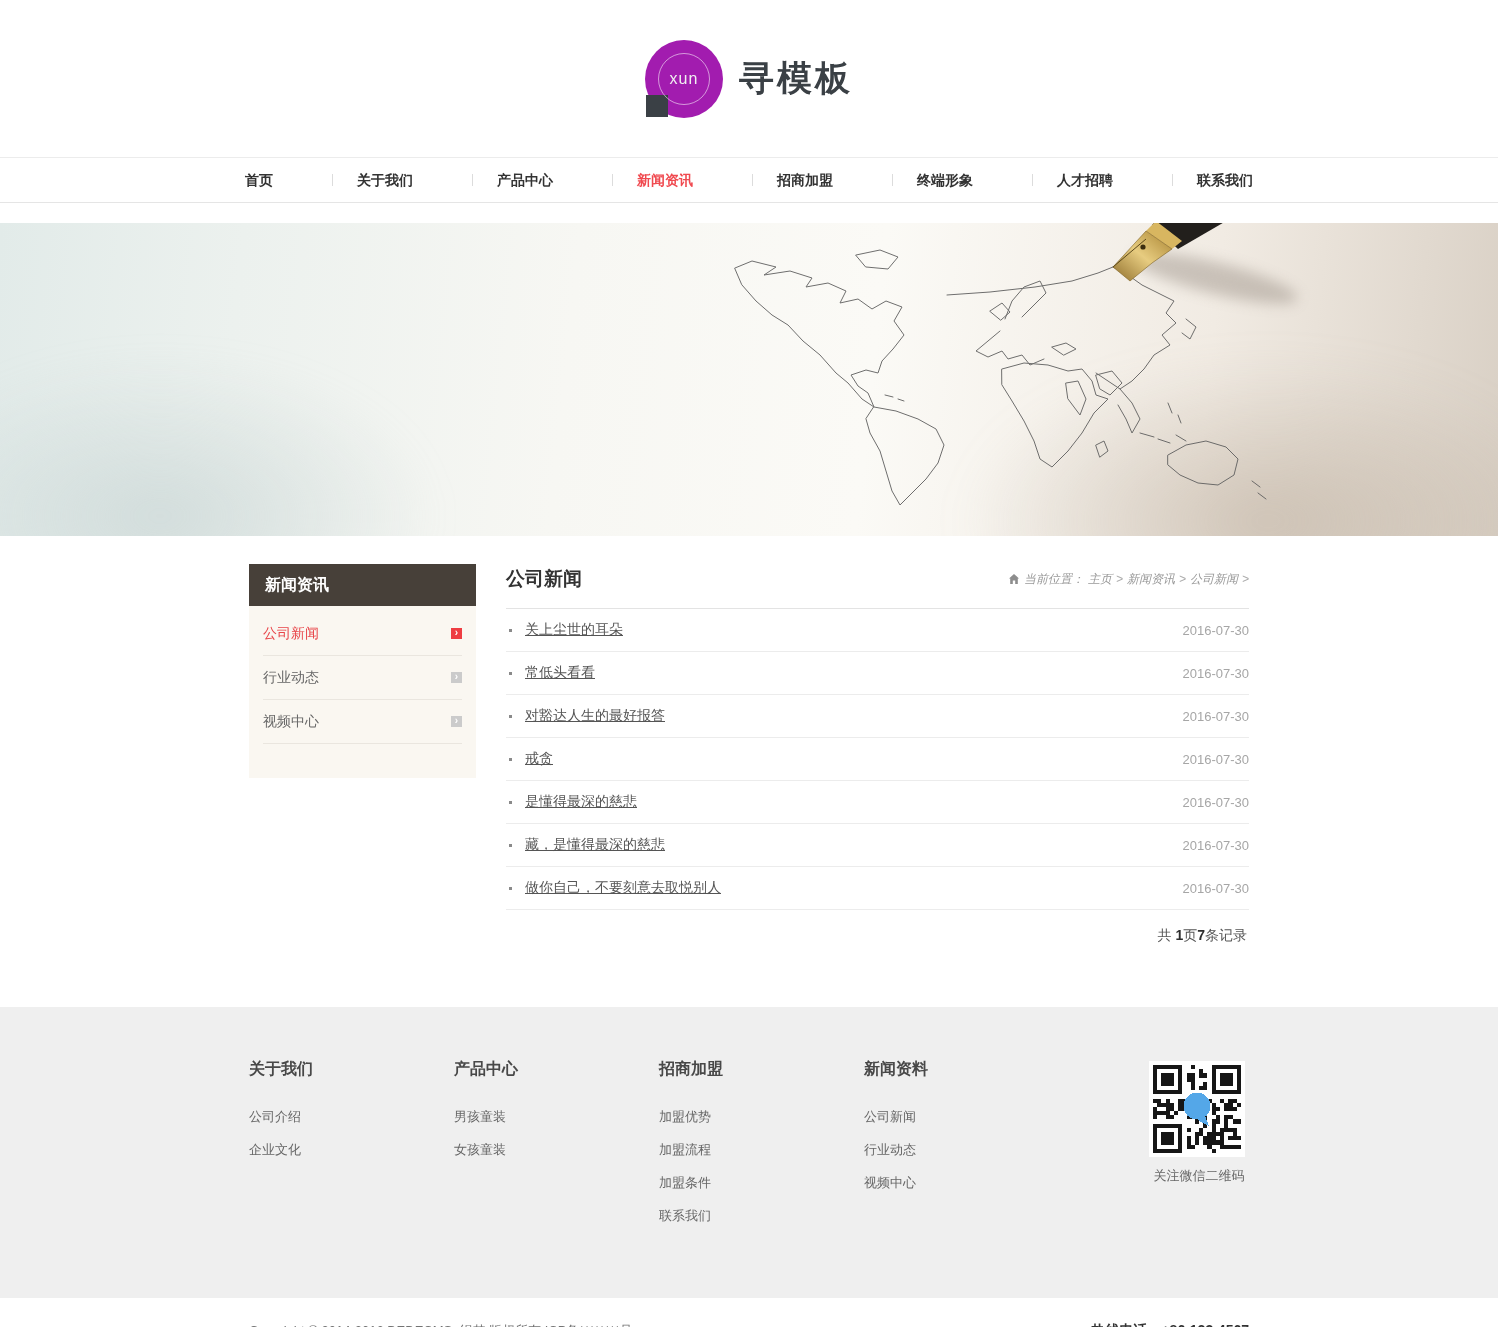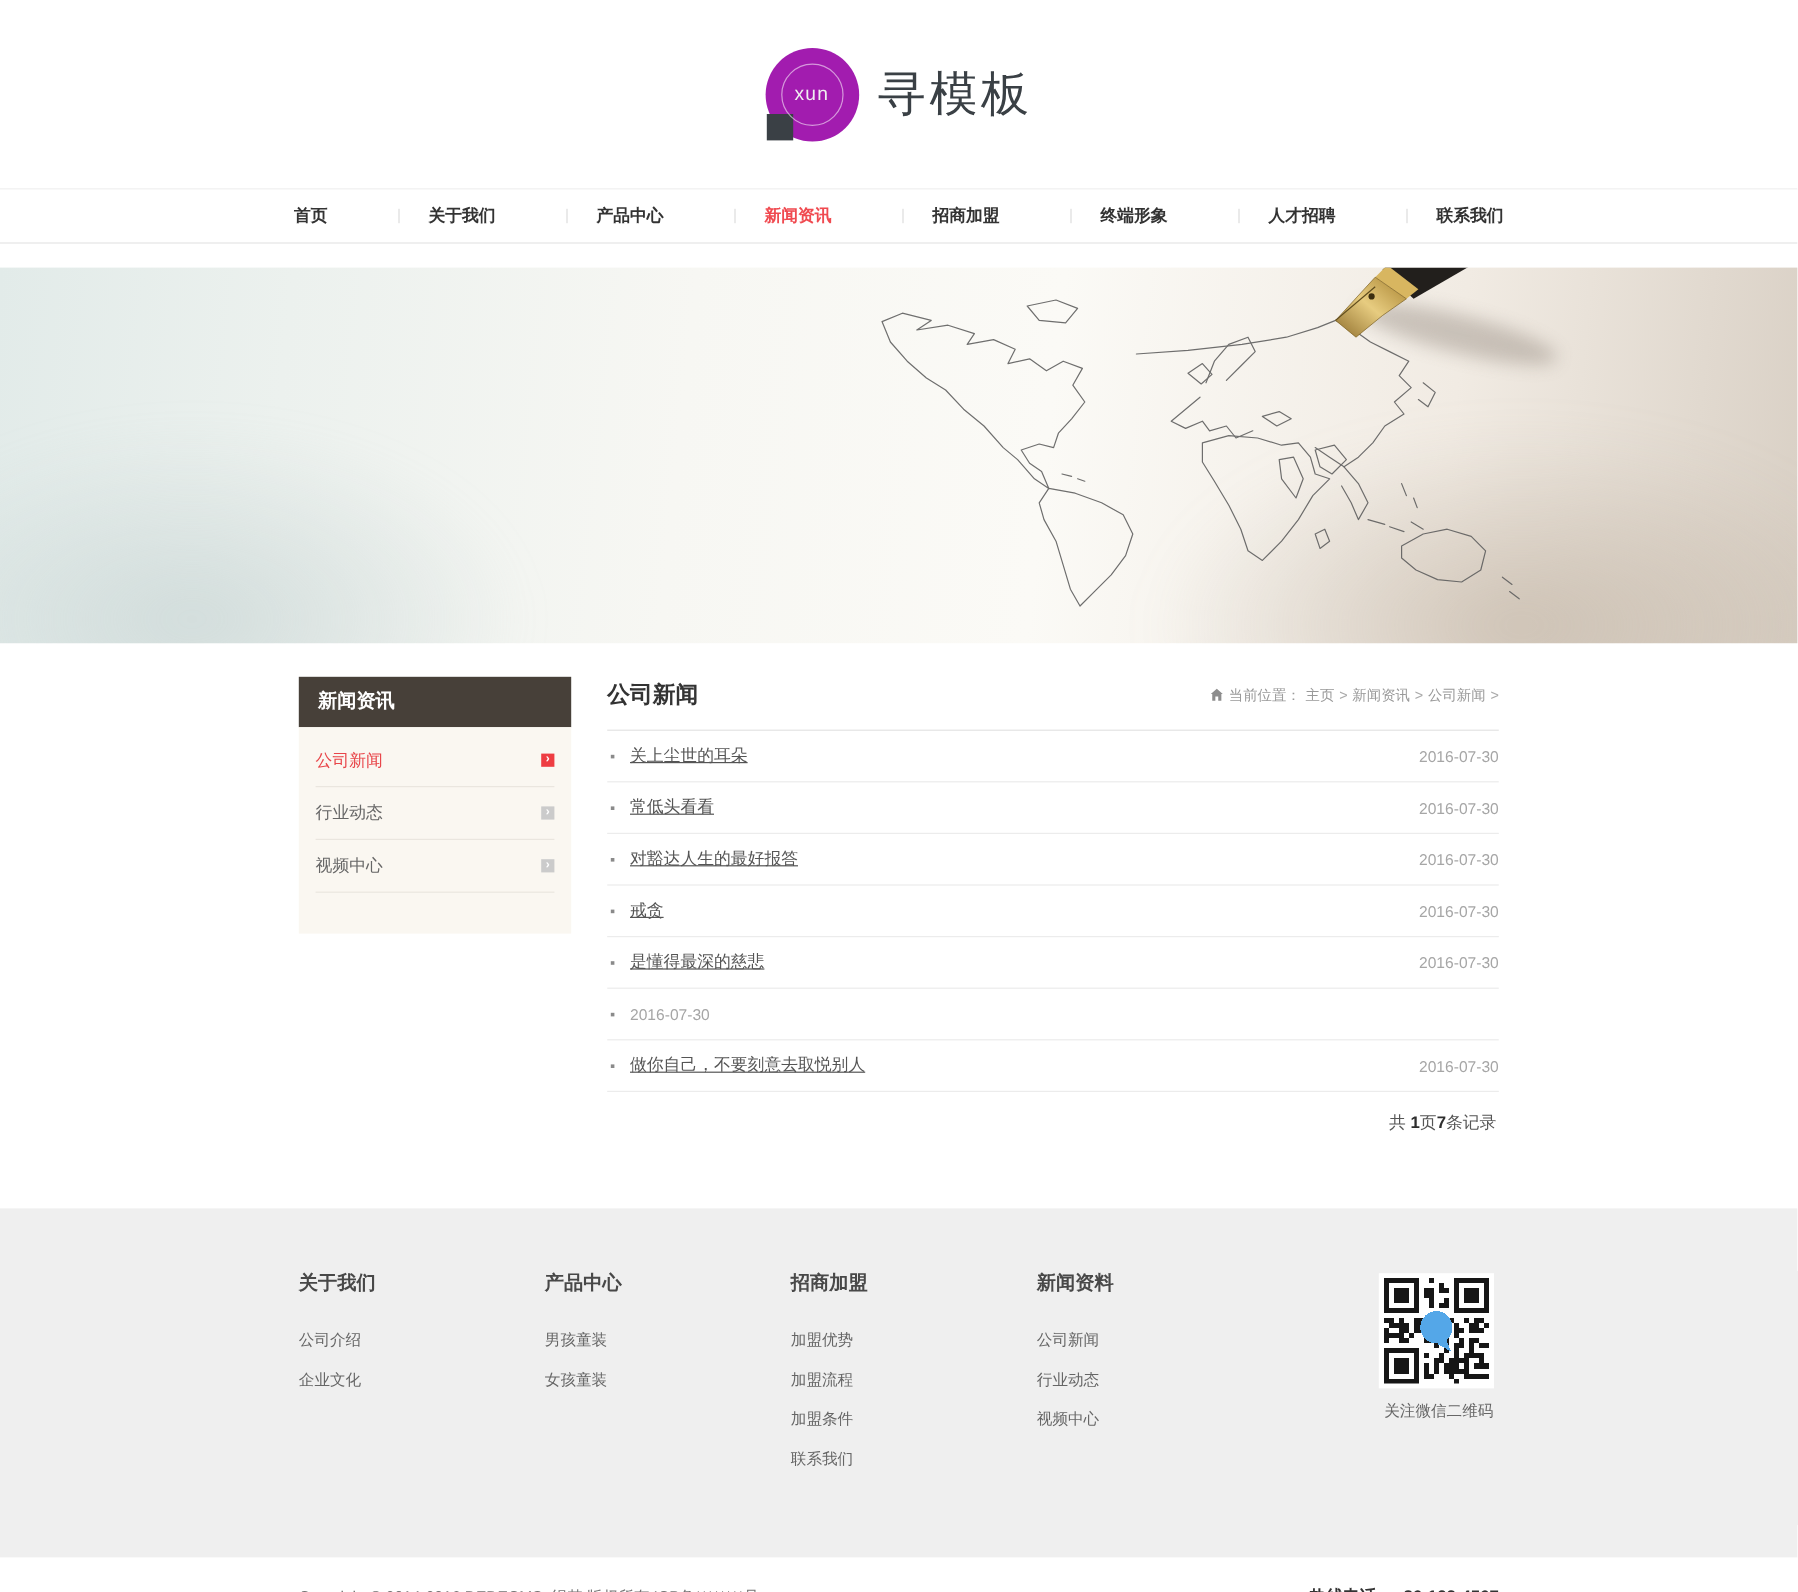--- a/index.html
+++ b/index.html
@@ -10,21 +10,21 @@
   }
   a { text-decoration:none; }
   .container { width:1000px; margin:0 auto; }
 
   
   .site-header { height:158px; display:flex; align-items:center; justify-content:center; background:#fff; border-bottom:1px solid #ececec; }
   .logo { display:flex; align-items:center; gap:16px; cursor:pointer; }
   .logo-badge { width:78px; height:78px; background:#a21caf; border-radius:50%; position:relative; display:flex; align-items:center; justify-content:center; }
   .logo-badge::before { content:""; position:absolute; left:1px; bottom:1px; width:22px; height:22px; background:#3a4045; }
   .logo-ring { width:52px; height:52px; border:1px solid rgba(255,255,255,.55); border-radius:50%; display:flex; align-items:center; justify-content:center; color:#f0f0f0; font-size:16px; letter-spacing:1px; position:relative; z-index:1; }
-  .logo-title { font-size:40px; font-weight:normal; color:#3a4045; letter-spacing:3px; }
+  .logo-title { font-size:35px; font-weight:bold; color:#3a4045; letter-spacing:3px; }
 
   
   .main-nav { background:#fff; border-bottom:1px solid #e5e5e5; }
   .nav-list { display:flex; justify-content:center; align-items:center; height:44px; list-style:none; margin:0; padding:0;gap:34px; }
   .nav-item { position:relative; padding:0 25px; }
   .nav-item + .nav-item::before { content:""; position:absolute; left:0; top:50%; transform:translateY(-50%); width:1px; height:12px; background:#dcdcdc; }
   .nav-item a { color:#333; font-size:14px; font-weight:bold; }
   .nav-item.active a { color:#f04a50; }
 
   
@@ -47,21 +47,21 @@
   .side-item { margin:0 14px; height:44px; display:flex; align-items:center; justify-content:space-between; border-bottom:1px solid #eae6df; cursor:pointer; }
   .side-item a { font-size:14px; color:#666; }
   .side-item.active a { color:#e84549; }
   .arrow-box { width:11px; height:11px; background:#cbcbcb; color:#fff; font-size:10px; line-height:10px; text-align:center; font-weight:bold; }
   .side-item.active .arrow-box { background:#ee3d42; }
 
   
   .content { flex:1; margin-left:30px; }
   .content-head { display:flex; justify-content:space-between; align-items:center; border-bottom:1px solid #e3e3e3; padding:2px 0 16px; }
   .content-title { margin:0; font-size:19px; font-weight:bold; color:#333; }
-  .breadcrumb { font-size:12px; color:#999; display:flex; align-items:center; gap:4px; }
+  .breadcrumb { font-size:12px; color:#999; display:flex; align-items:center; gap:4px;font-style:italic; }
   .breadcrumb a { color:#999; }
   .breadcrumb .sep { color:#aaa; }
   .home-icon svg { display:block; }
 
   .news-list { list-style:none; margin:0; padding:0; }
   .news-row { height:43px; display:flex; align-items:center; border-bottom:1px solid #ececec; }
   .bullet { width:3px; height:3px; background:#8a8a8a; margin:0 13px 0 3px; flex:0 0 auto; }
   .news-title { flex:1; font-size:14px; color:#555;text-decoration:underline; }
   .news-date { font-size:13px; color:#a6a6a6; }
 
@@ -231,20 +231,21 @@
           <a class="news-title" href="#">戒贪</a>
           <span class="news-date">2016-07-30</span>
         </li>
         <li class="news-row">
           <span class="bullet"></span>
           <a class="news-title" href="#">是懂得最深的慈悲</a>
           <span class="news-date">2016-07-30</span>
         </li>
         <li class="news-row">
           <span class="bullet"></span>
+          <a class="news-title" href="#">藏，是懂得最深的慈悲</a>
           <span class="news-date">2016-07-30</span>
         </li>
         <li class="news-row">
           <span class="bullet"></span>
           <a class="news-title" href="#">做你自己，不要刻意去取悦别人</a>
           <span class="news-date">2016-07-30</span>
         </li>
       </ul>
 
       <div class="pagination"><span>共 </span><b>1</b><span>页</span><b>7</b><span>条记录</span></div>

